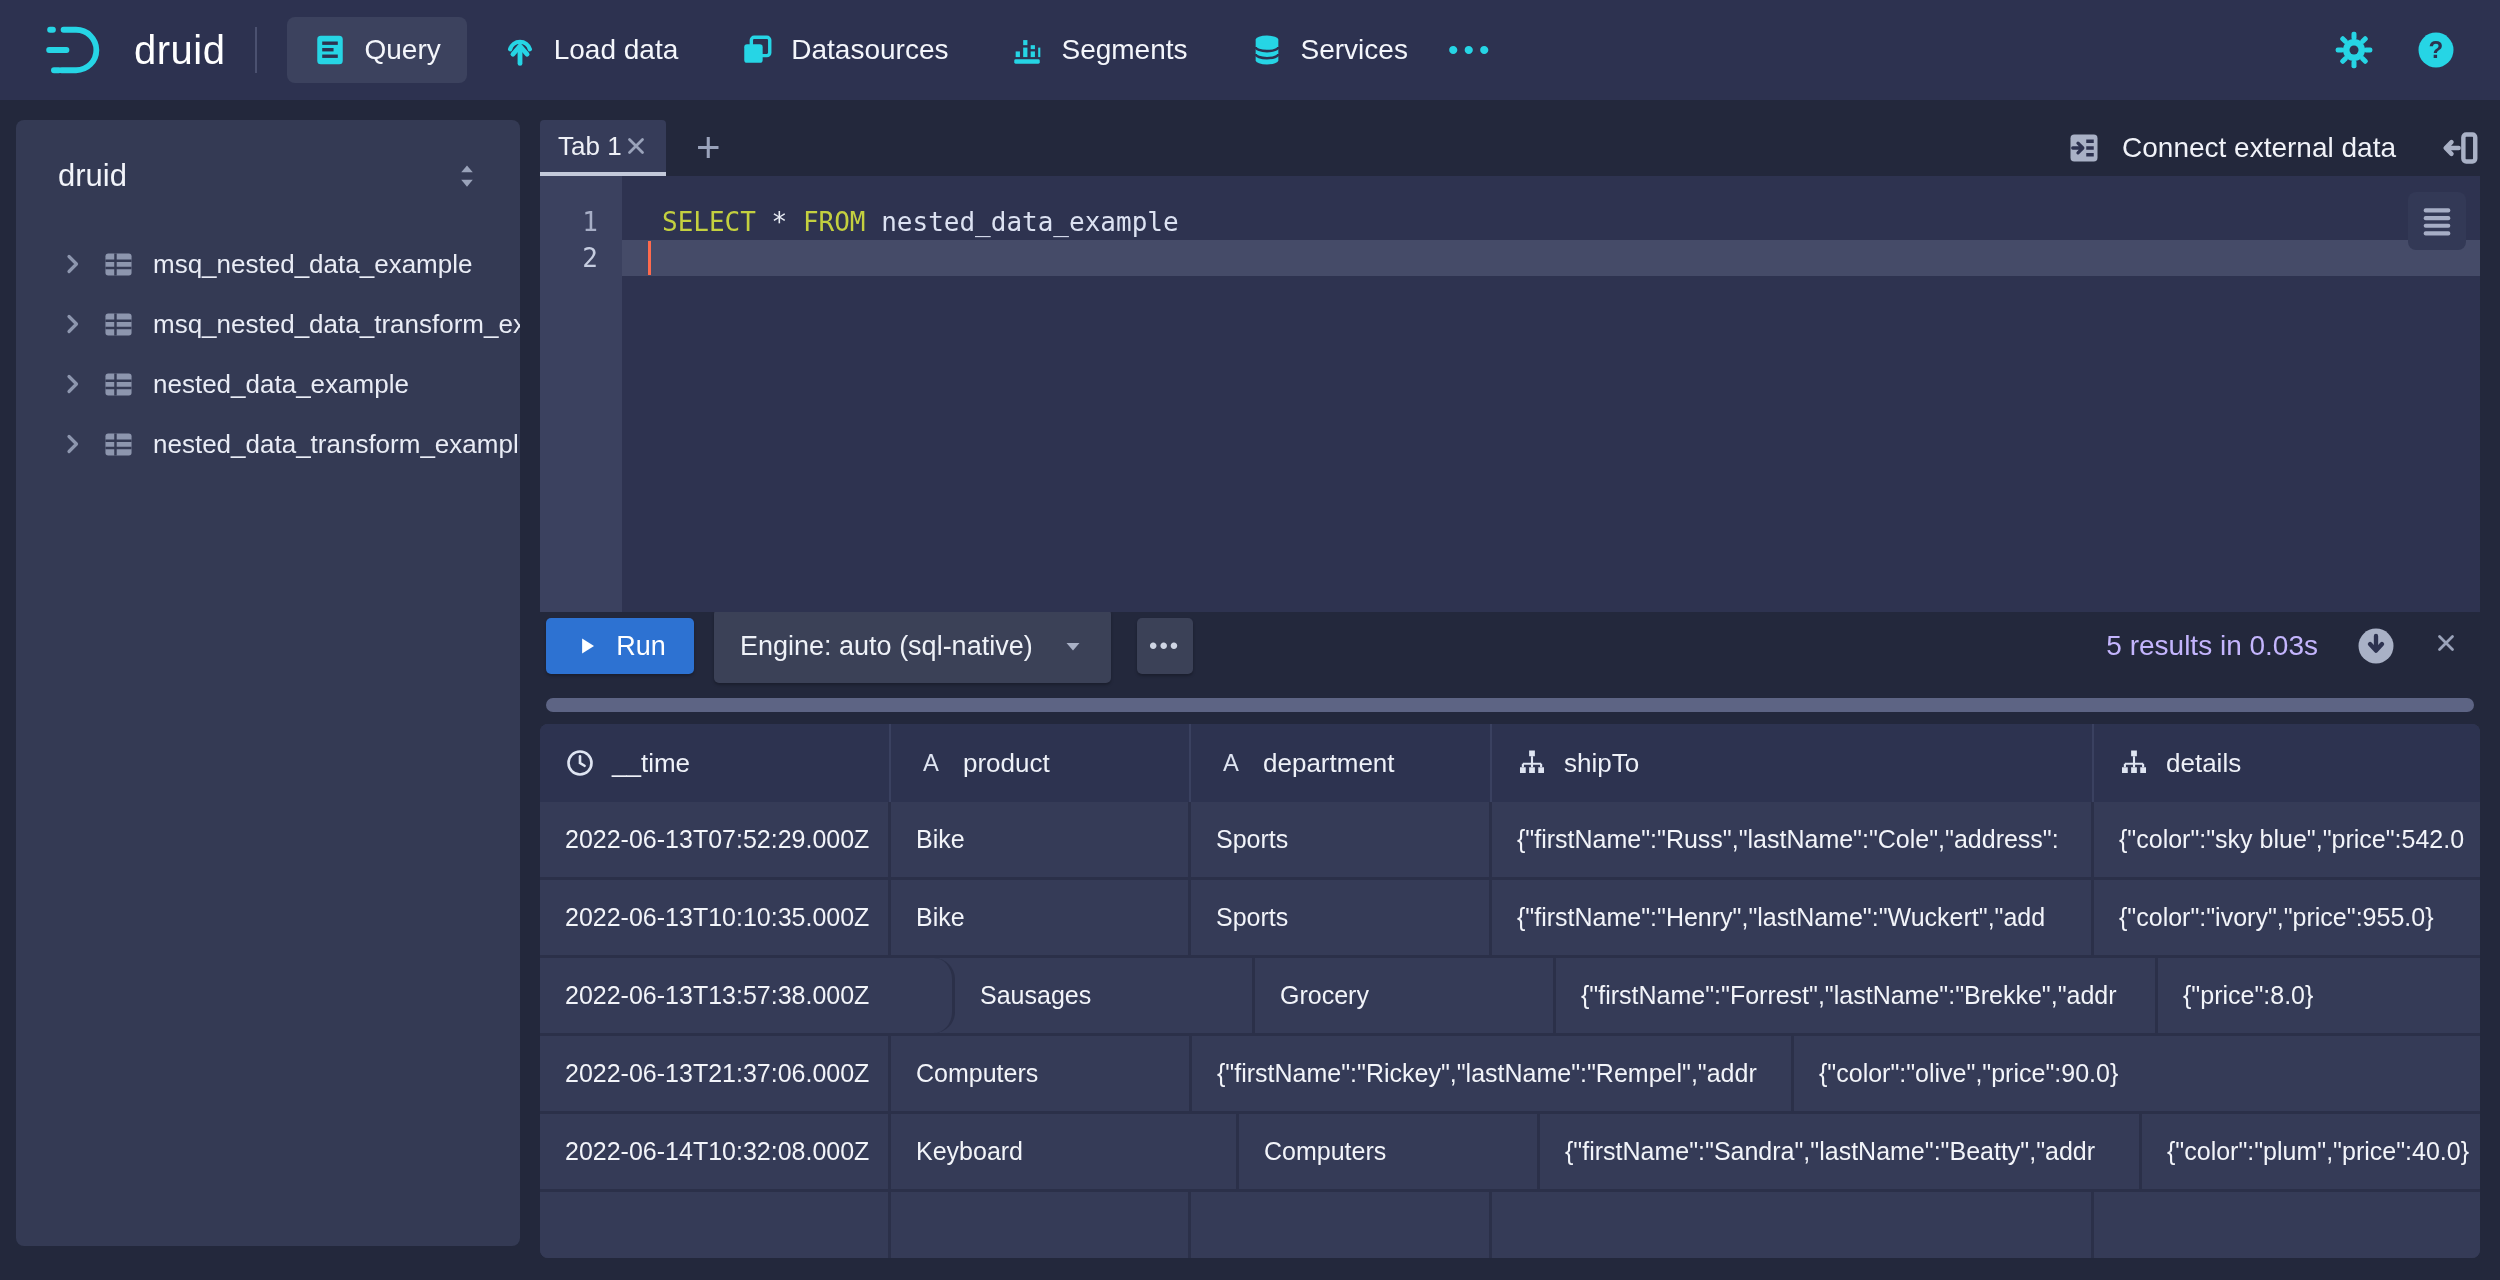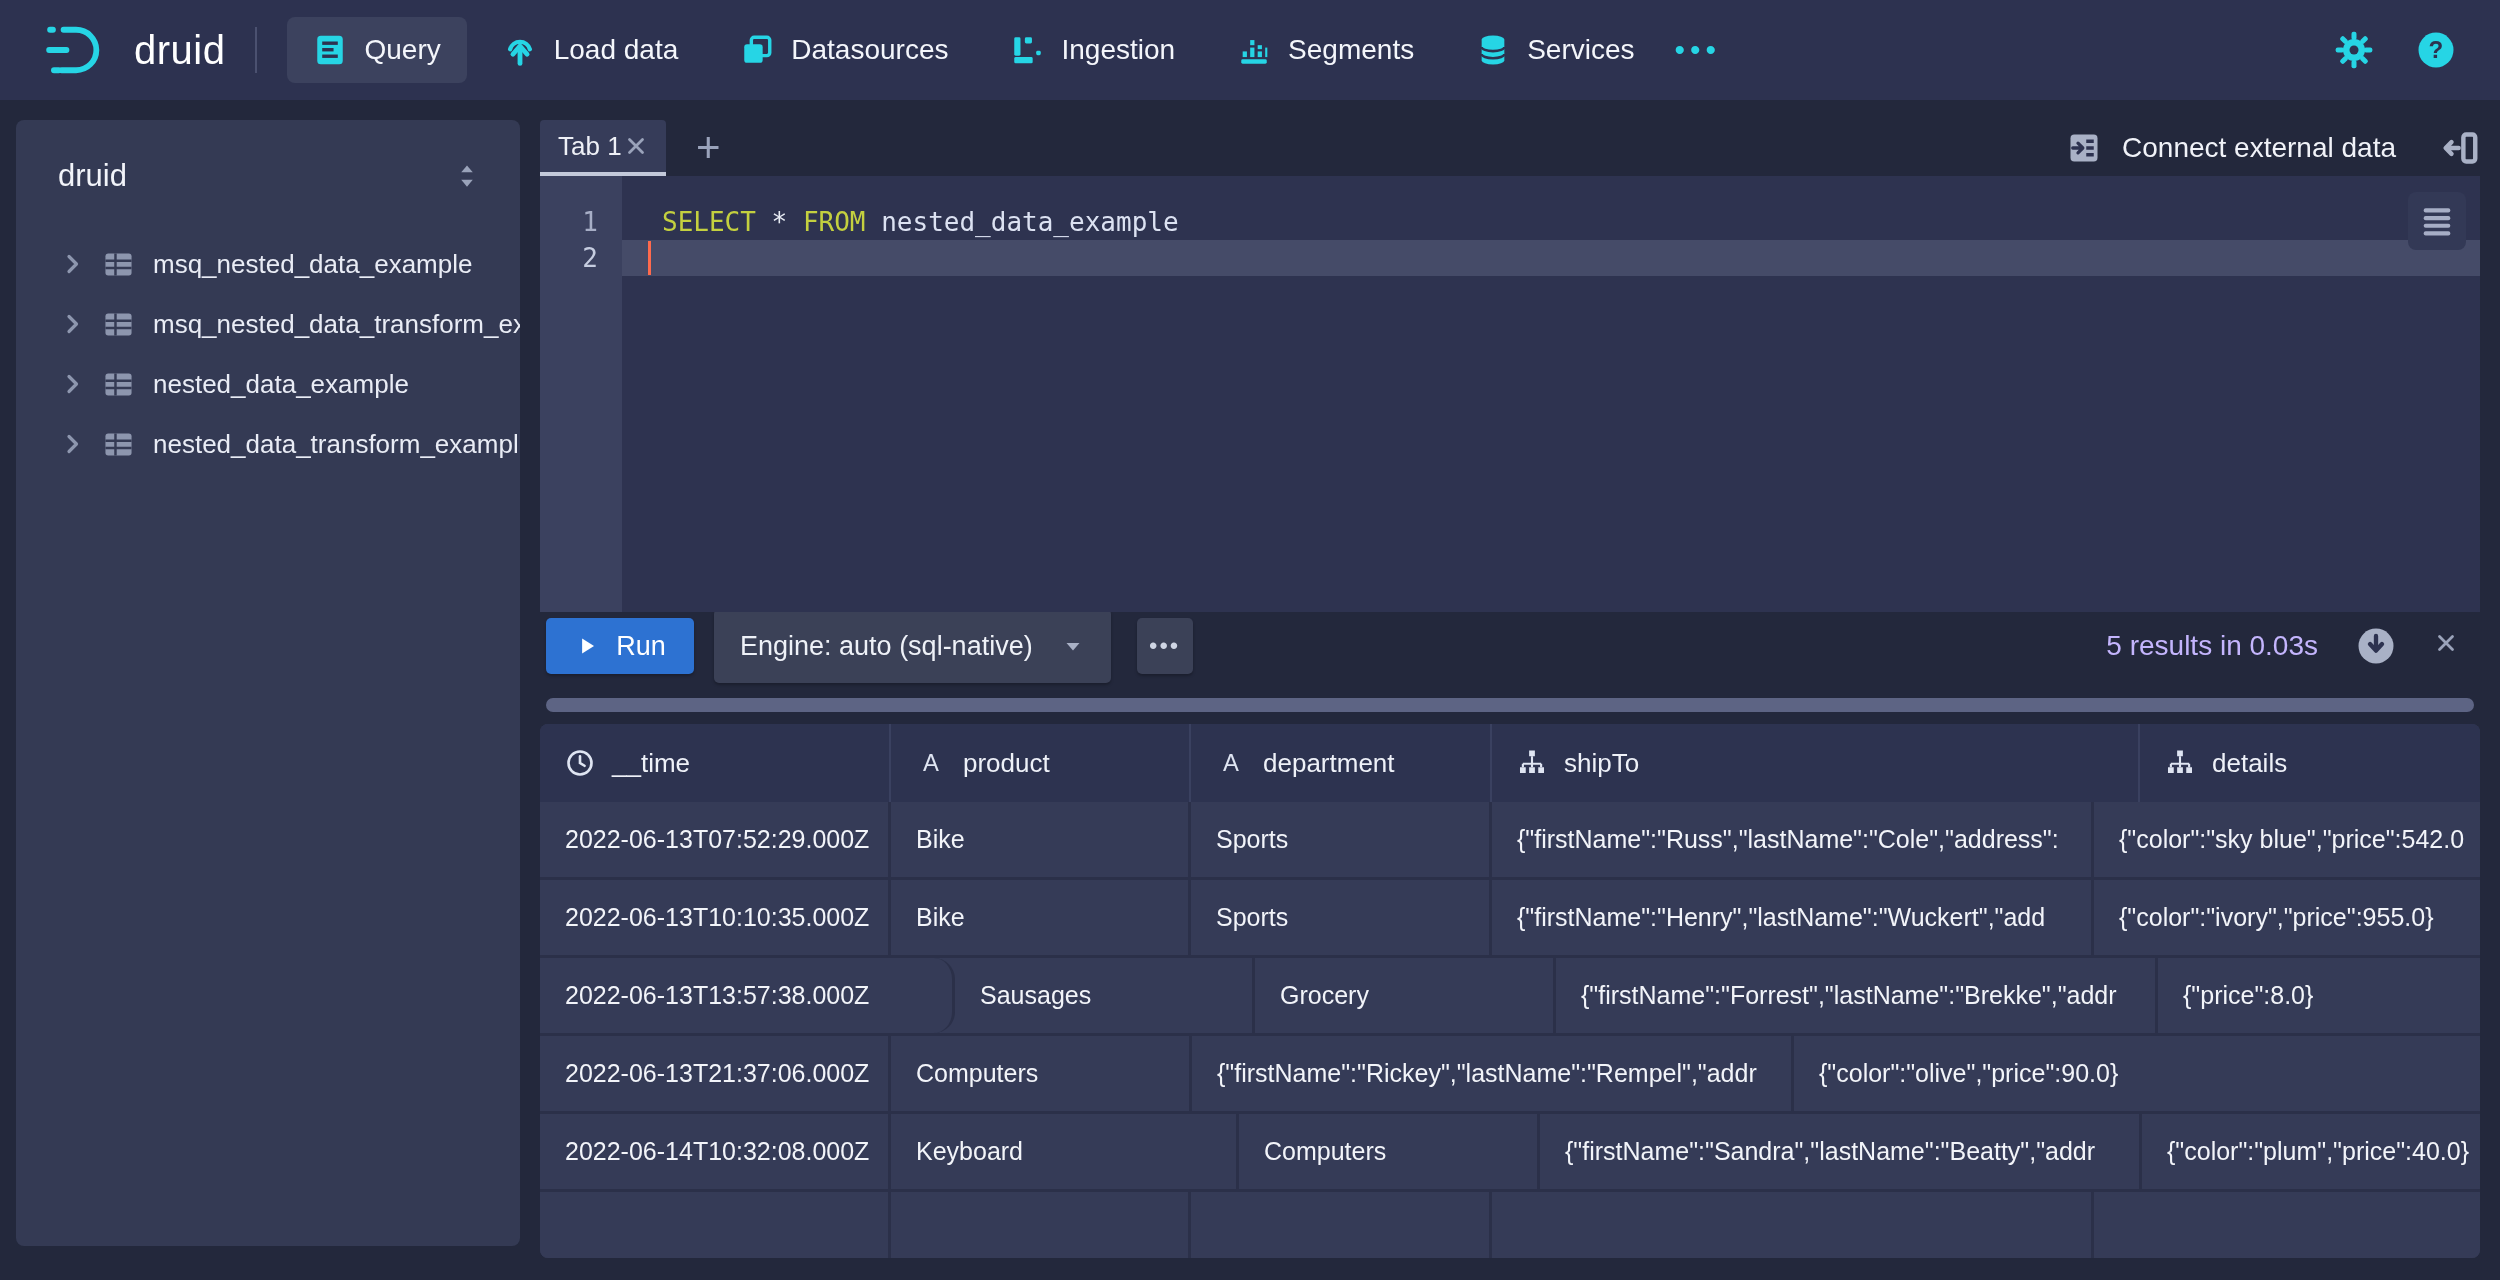--- a/index.html
+++ b/index.html
@@ -144,31 +144,20 @@
           <svg viewBox="0 0 24 24" width="34" height="34">
             <rect x="8" y="3" width="13" height="13" rx="2" fill="none" stroke="#26d5e5" stroke-width="2.4"></rect>
             <rect x="3" y="8" width="13" height="13" rx="2" fill="#26d5e5"></rect>
           </svg>
         </span>
         <span>Datasources</span>
       </div>
       <div class="nav-item">
         <span class="icn">
           <svg viewBox="0 0 24 24" width="34" height="34" fill="#26d5e5">
-            <rect x="3" y="3" width="4.4" height="13" rx="1"></rect>
-            <rect x="10.5" y="3" width="5" height="4.4" rx="1"></rect>
-            <rect x="3" y="17" width="13" height="4.4" rx="1"></rect>
-            <rect x="18.5" y="12.5" width="3.2" height="3.2" rx="1"></rect>
-          </svg>
-        </span>
-        <span>Ingestion</span>
-      </div>
-      <div class="nav-item">
-        <span class="icn">
-          <svg viewBox="0 0 24 24" width="34" height="34" fill="#26d5e5">
             <rect x="3" y="18.5" width="18" height="3.2" rx="1"></rect>
             <rect x="4" y="13" width="3" height="4"></rect>
             <rect x="9.3" y="5" width="3" height="3.6"></rect>
             <rect x="9.3" y="10.3" width="3" height="6.7"></rect>
             <rect x="14.6" y="8.6" width="3" height="2.8"></rect>
             <rect x="14.6" y="13" width="3" height="4"></rect>
             <rect x="19.9" y="10.3" width="1.5" height="6.7"></rect>
           </svg>
         </span>
         <span>Segments</span>
@@ -406,21 +395,21 @@
           <span>product</span>
         </div>
         <div class="th" style="width: 301px;">
           <span class="icn">
             <svg viewBox="0 0 24 24" width="30" height="30">
               <text x="12" y="18" text-anchor="middle" font-size="19" fill="#dfe5f2" font-family="Liberation Sans, sans-serif">A</text>
             </svg>
           </span>
           <span>department</span>
         </div>
-        <div class="th" style="width: 648px;">
+        <div class="th" style="width: 602px;">
           <span class="icn">
             <svg viewBox="0 0 24 24" width="30" height="30" fill="#dfe5f2">
               <rect x="9.7" y="2" width="4.6" height="4.6"></rect>
               <rect x="2.4" y="15.4" width="4.6" height="4.6"></rect>
               <rect x="9.7" y="15.4" width="4.6" height="4.6"></rect>
               <rect x="17" y="15.4" width="4.6" height="4.6"></rect>
               <path d="M12 6.6 V12.6 M4.7 12.6 H19.3 M4.7 12.6 V15.4 M12 12.6 V15.4 M19.3 12.6 V15.4" stroke="#dfe5f2" stroke-width="1.7" fill="none"></path>
             </svg>
           </span>
           <span>shipTo</span>

